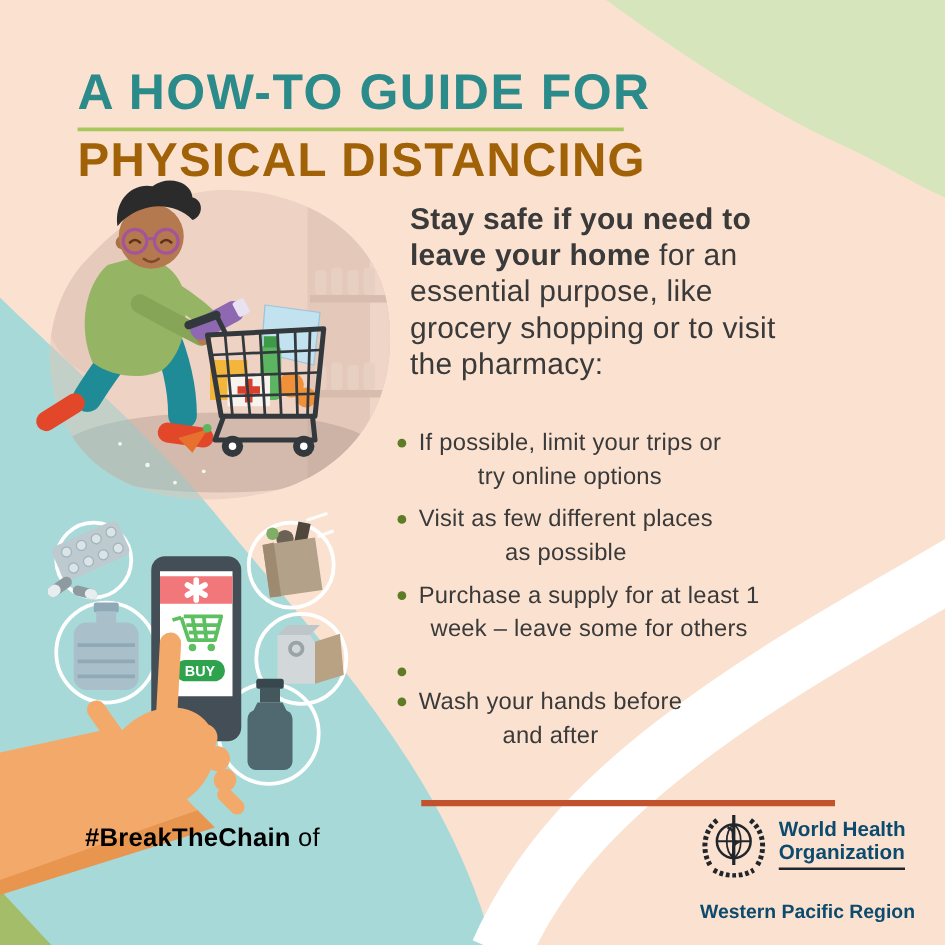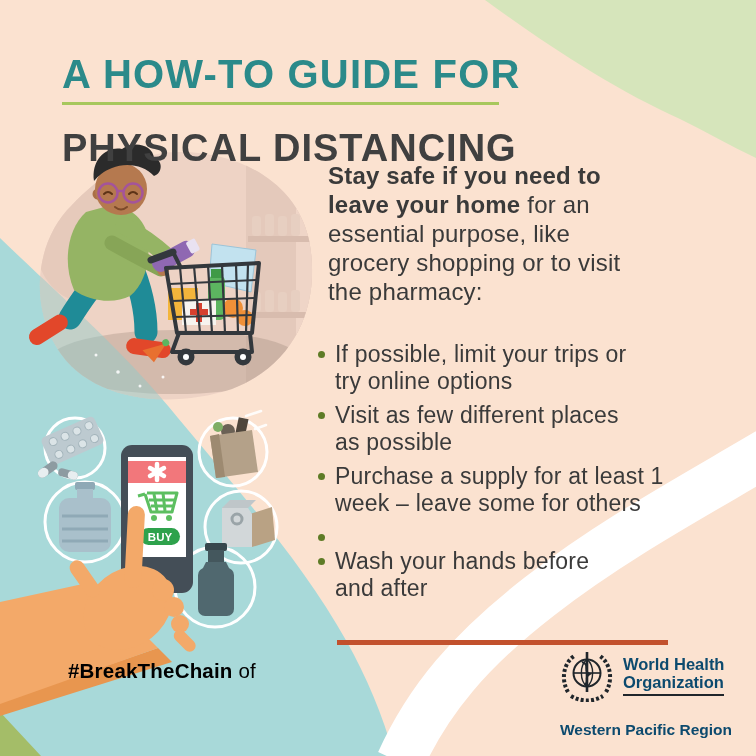--- a/index.html
+++ b/index.html
@@ -6,27 +6,27 @@
   .canvas{
     position:relative;width:756px;height:756px;overflow:hidden;
     background:#fbe2d0;font-family:"Liberation Sans",sans-serif;
     margin:0 auto;
   }
   .canvas svg.art{position:absolute;left:0;top:0;z-index:1;}
   .overlay{position:absolute;z-index:2;}
   
   .title-line1{font-size:40px;font-weight:700;color:#2b8a8a;letter-spacing:1.2px;}
   .title-underline{width:437px;height:3px;background:#a7c75c;margin-top:5px;}
-  .title-line2{font-size:38px;font-weight:700;color:#404040;letter-spacing:1.0px;margin-top:22px;}
+  .title-line2{font-size:38px;font-weight:700;color:#a16207;letter-spacing:1.0px;margin-top:3px;}
   
   .intro{left:328px;top:161px;width:430px;font-size:24px;line-height:29px;color:#3a3a3a;white-space:pre-line;letter-spacing:0.2px;}
   .intro b{font-weight:700;}
   
   .bullets{left:318px;top:341px;width:420px;list-style:none;margin:0;padding:0;}
-  .bullets li{display:flex;margin-bottom:7px;font-size:23px;line-height:27px;color:#3a3a3a;}
+  .bullets li{display:flex;margin-bottom:7px;font-size:19px;line-height:27px;color:#3a3a3a;text-align:center;}
   .bullets .dot{width:7px;height:7px;border-radius:50%;background:#5e7b26;margin:10px 10px 0 0;flex:none;}
   .bullets span.btxt{white-space:pre-line;letter-spacing:0.2px;}
   
   .divider{left:337px;top:640px;width:331px;height:5px;background:#c2512d;}
   
   .hashtags{left:68px;top:658px;font-size:20.5px;line-height:26px;color:#000000;letter-spacing:0.2px;}
   .hashtags strong{font-weight:700;}
   
   .who{left:558px;top:650px;width:176px;color:#0c4a6e;}
   .who-row{display:flex;align-items:center;}

